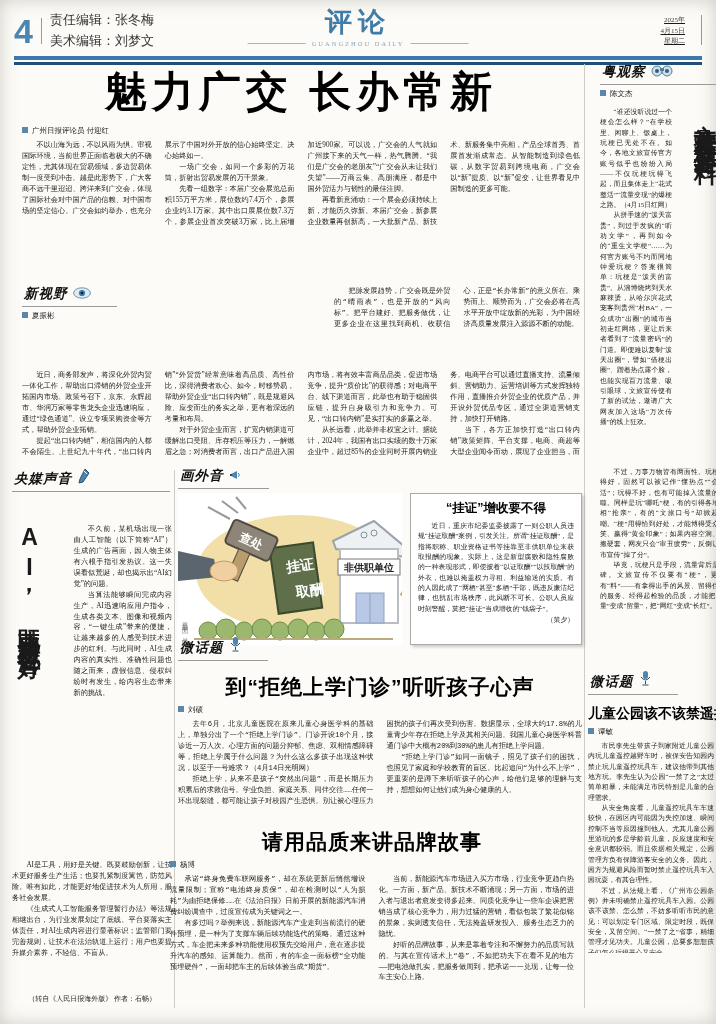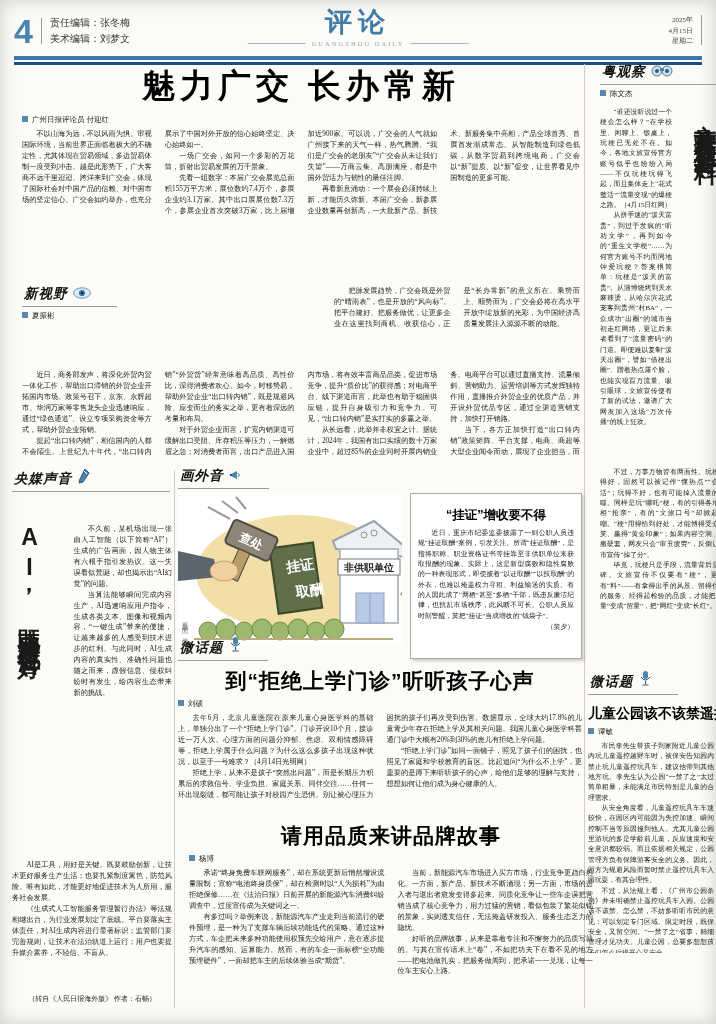--- a/index.html
+++ b/index.html
@@ -3,74 +3,74 @@
 <meta charset="utf-8">
 <style>
   html,body{margin:0;padding:0;background:#b9b9b2;}
   .page{position:relative;width:716px;height:1024px;margin:0 auto;background:#fcfbf7;
         font-family:"Liberation Serif",serif;color:#1a1a1a;overflow:hidden;
         box-shadow:inset 0 0 18px rgba(120,120,110,.35);}
   
   .hdr{position:absolute;left:14px;right:14px;top:8px;height:46px;display:flex;align-items:center;}
   .pagenum{font-family:"Liberation Sans",sans-serif;font-weight:900;font-size:34px;color:#4a86b0;line-height:1;}
   .ed-div{width:1px;height:26px;background:#999;margin:0 8px;}
-  .editors{font-size:10px;color:#333;line-height:1.6;}
+  .editors{font-size:13px;color:#333;line-height:1.6;}
   .hdr-center{position:absolute;left:50%;transform:translateX(-50%);text-align:center;top:0;}
   .sec-title{font-family:"Liberation Sans",sans-serif;font-weight:900;font-size:27px;color:#3f7ca8;letter-spacing:6px;line-height:1.1;}
   .sec-en{font-size:6.5px;color:#8aa7bd;letter-spacing:2px;display:flex;align-items:center;gap:6px;margin-top:2px;}
   .sec-en:before,.sec-en:after{content:"";display:block;width:58px;height:1px;background:#9fb6c8;}
-  .hdr-right{margin-left:auto;display:flex;align-items:flex-start;gap:8px;}
+  .hdr-right{margin-left:auto;display:flex;align-items:flex-start;gap:16px;text-decoration:underline;}
   .dateblock{font-size:7px;color:#444;text-align:right;line-height:1.5;}
   .hdr-vdiv{width:1px;height:30px;background:#999;}
   .logo{display:flex;align-items:center;gap:4px;}
   .logo-mark{width:24px;height:24px;border-radius:50%;border:3px solid #b5281e;position:relative;}
   .logo-mark:after{content:"";position:absolute;left:4px;top:4px;width:10px;height:10px;border-bottom:3px solid #b5281e;border-left:3px solid #b5281e;border-radius:0 0 0 10px;transform:rotate(-20deg);}
   .logo-text{font-family:"Liberation Serif",serif;font-style:italic;font-weight:900;font-size:21px;color:#b5281e;letter-spacing:1px;}
   .rule2{position:absolute;left:14px;right:14px;top:56px;height:4px;background:#3a78ad;border-bottom:2px solid #fcfbf7;box-shadow:0 3px 0 #1f4e79;}
   
   .byline{font-size:7.5px;color:#222;margin:4px 0;}
   .byline .sq{display:inline-block;width:6px;height:6px;background:#5b87a8;margin-right:4px;}
   .body-txt{font-size:7.2px;line-height:1.52;text-align:justify;color:#222;overflow:hidden;}
   .body-txt p{margin:0;text-indent:2em;}
   .cols4{column-count:4;column-gap:13px;}
-  .cols2{column-count:2;column-gap:13px;}
+  .cols2{column-count:2;column-gap:13px;font-family:Liberation Mono, monospace;}
   h1,h2,h3{margin:0;font-family:"Liberation Sans",sans-serif;color:#000;}
   .sec-label{display:inline-flex;align-items:flex-end;gap:5px;border-bottom:1px solid #9a9a9a;padding:0 26px 3px 2px;}
   .sec-label .lbl{font-family:"Liberation Serif",serif;font-style:italic;font-weight:900;font-size:13.5px;color:#111;letter-spacing:1px;}
   
   .lead{position:absolute;left:22px;top:64px;width:558px;}
-  .lead h1{font-size:33px;font-weight:900;letter-spacing:5px;text-align:center;margin-bottom:6px;}
+  .lead h1{font-size:42px;font-weight:900;letter-spacing:5px;text-align:center;margin-bottom:6px;}
   .lead .body-txt{height:152px;}
   .lead-cont{position:absolute;left:334px;top:286px;width:246px;height:66px;}
   
   .xsy-head{position:absolute;left:22px;top:284px;width:300px;}
   .xsy-head h2{font-size:21px;font-weight:900;text-align:center;margin-top:13px;letter-spacing:1px;}
   .xsy-body{position:absolute;left:22px;top:370px;width:558px;height:92px;}
   
   .ai{position:absolute;left:12px;top:468px;width:160px;}
   .ai-row{display:flex;gap:8px;margin-top:32px;height:330px;overflow:hidden;}
   .vtitle{writing-mode:vertical-rl;text-orientation:upright;font-family:"Liberation Sans",sans-serif;font-weight:900;}
   .ai .vtitle{font-size:23px;letter-spacing:4px;width:38px;}
   .ai-txt{width:112px;margin-left:20px;}
   .ai-cont{margin-top:6px;height:128px;}
   .ai-src{font-size:7px;text-align:center;margin-top:6px;color:#222;}
   
   .cart{position:absolute;left:178px;top:466px;width:404px;}
   .cart-row{display:flex;gap:8px;margin-top:4px;}
   .cart-img{width:224px;height:152px;position:relative;background:#fff;}
   .credit{position:absolute;left:2px;bottom:8px;writing-mode:vertical-rl;text-orientation:upright;font-size:6px;color:#777;letter-spacing:2px;}
-  .cart-box{width:172px;height:138px;border:1px solid #aaa;box-shadow:2px 2px 3px rgba(0,0,0,.2);background:#fff;padding:13px 7px;overflow:hidden;}
+  .cart-box{width:172px;height:138px;border:1px solid #aaa;box-shadow:2px 2px 3px rgba(0,0,0,.2);background:#fff;padding:6px 7px;overflow:hidden;}
   .cart-box h3{font-size:12.5px;font-weight:900;text-align:center;margin-bottom:4px;}
   .cart-box .body-txt{font-size:6.8px;}
   .cart-sign{text-align:right;font-size:6.8px;margin-top:1px;}
   
   .topic1{position:absolute;left:178px;top:636px;width:404px;}
-  .topic1 h2,.brand h2{font-size:21px;font-weight:900;text-align:center;margin-top:6px;letter-spacing:1px;}
+  .topic1 h2,.brand h2{font-size:21px;font-weight:900;text-align:center;margin-top:12px;letter-spacing:1px;}
   .topic1 .body-txt{height:112px;}
-  .brand{position:absolute;left:189px;top:816px;width:404px;}
+  .brand{position:absolute;left:170px;top:816px;width:404px;}
   .brand .body-txt{height:150px;}
   
   .yue{position:absolute;left:588px;top:62px;width:126px;margin-left:12px;}
   .yue-row{display:flex;gap:6px;margin-top:8px;height:352px;overflow:hidden;}
   .yue-txt{width:72px;font-size:6.8px;}
   .yue .vtitle{font-size:23px;letter-spacing:3px;width:44px;}
   .yue-cont{margin-top:8px;height:194px;font-size:6.8px;}
   .topic2{position:absolute;left:588px;top:670px;width:126px;}
   .topic2 h2{font-size:14px;font-weight:900;margin-top:10px;letter-spacing:0;white-space:nowrap;}
   .topic2 .body-txt{height:212px;font-size:6.8px;margin-top:3px;}

